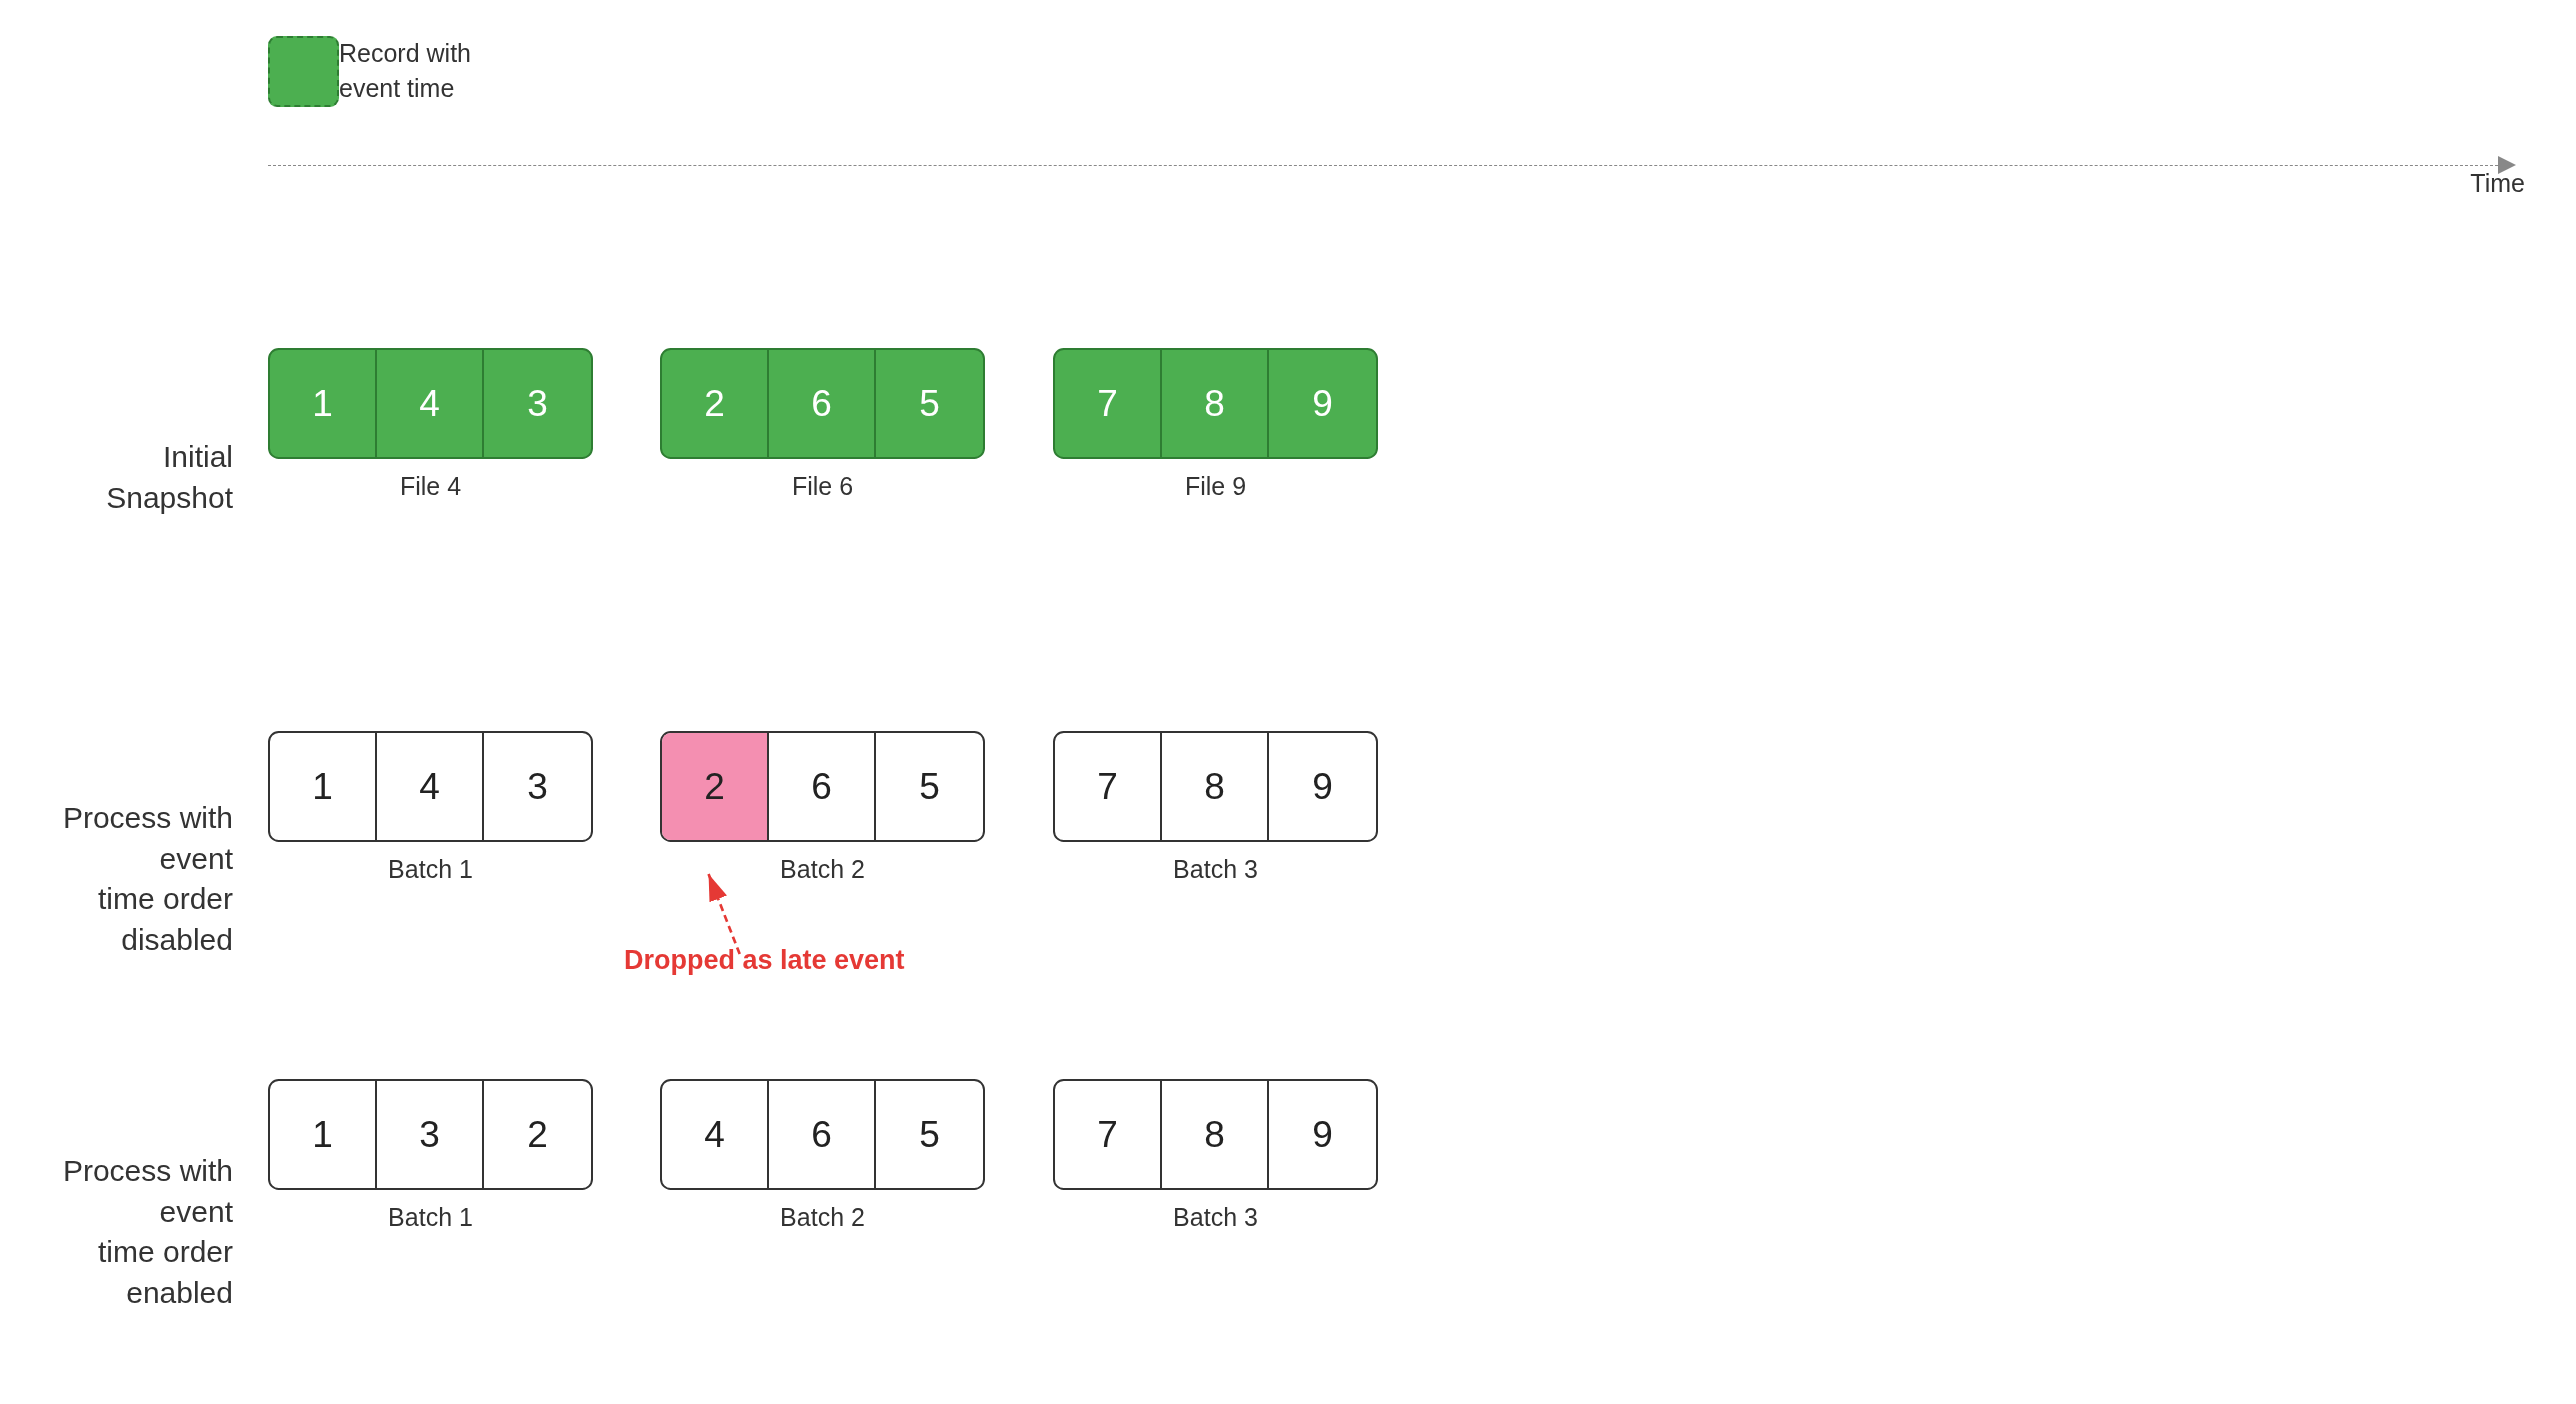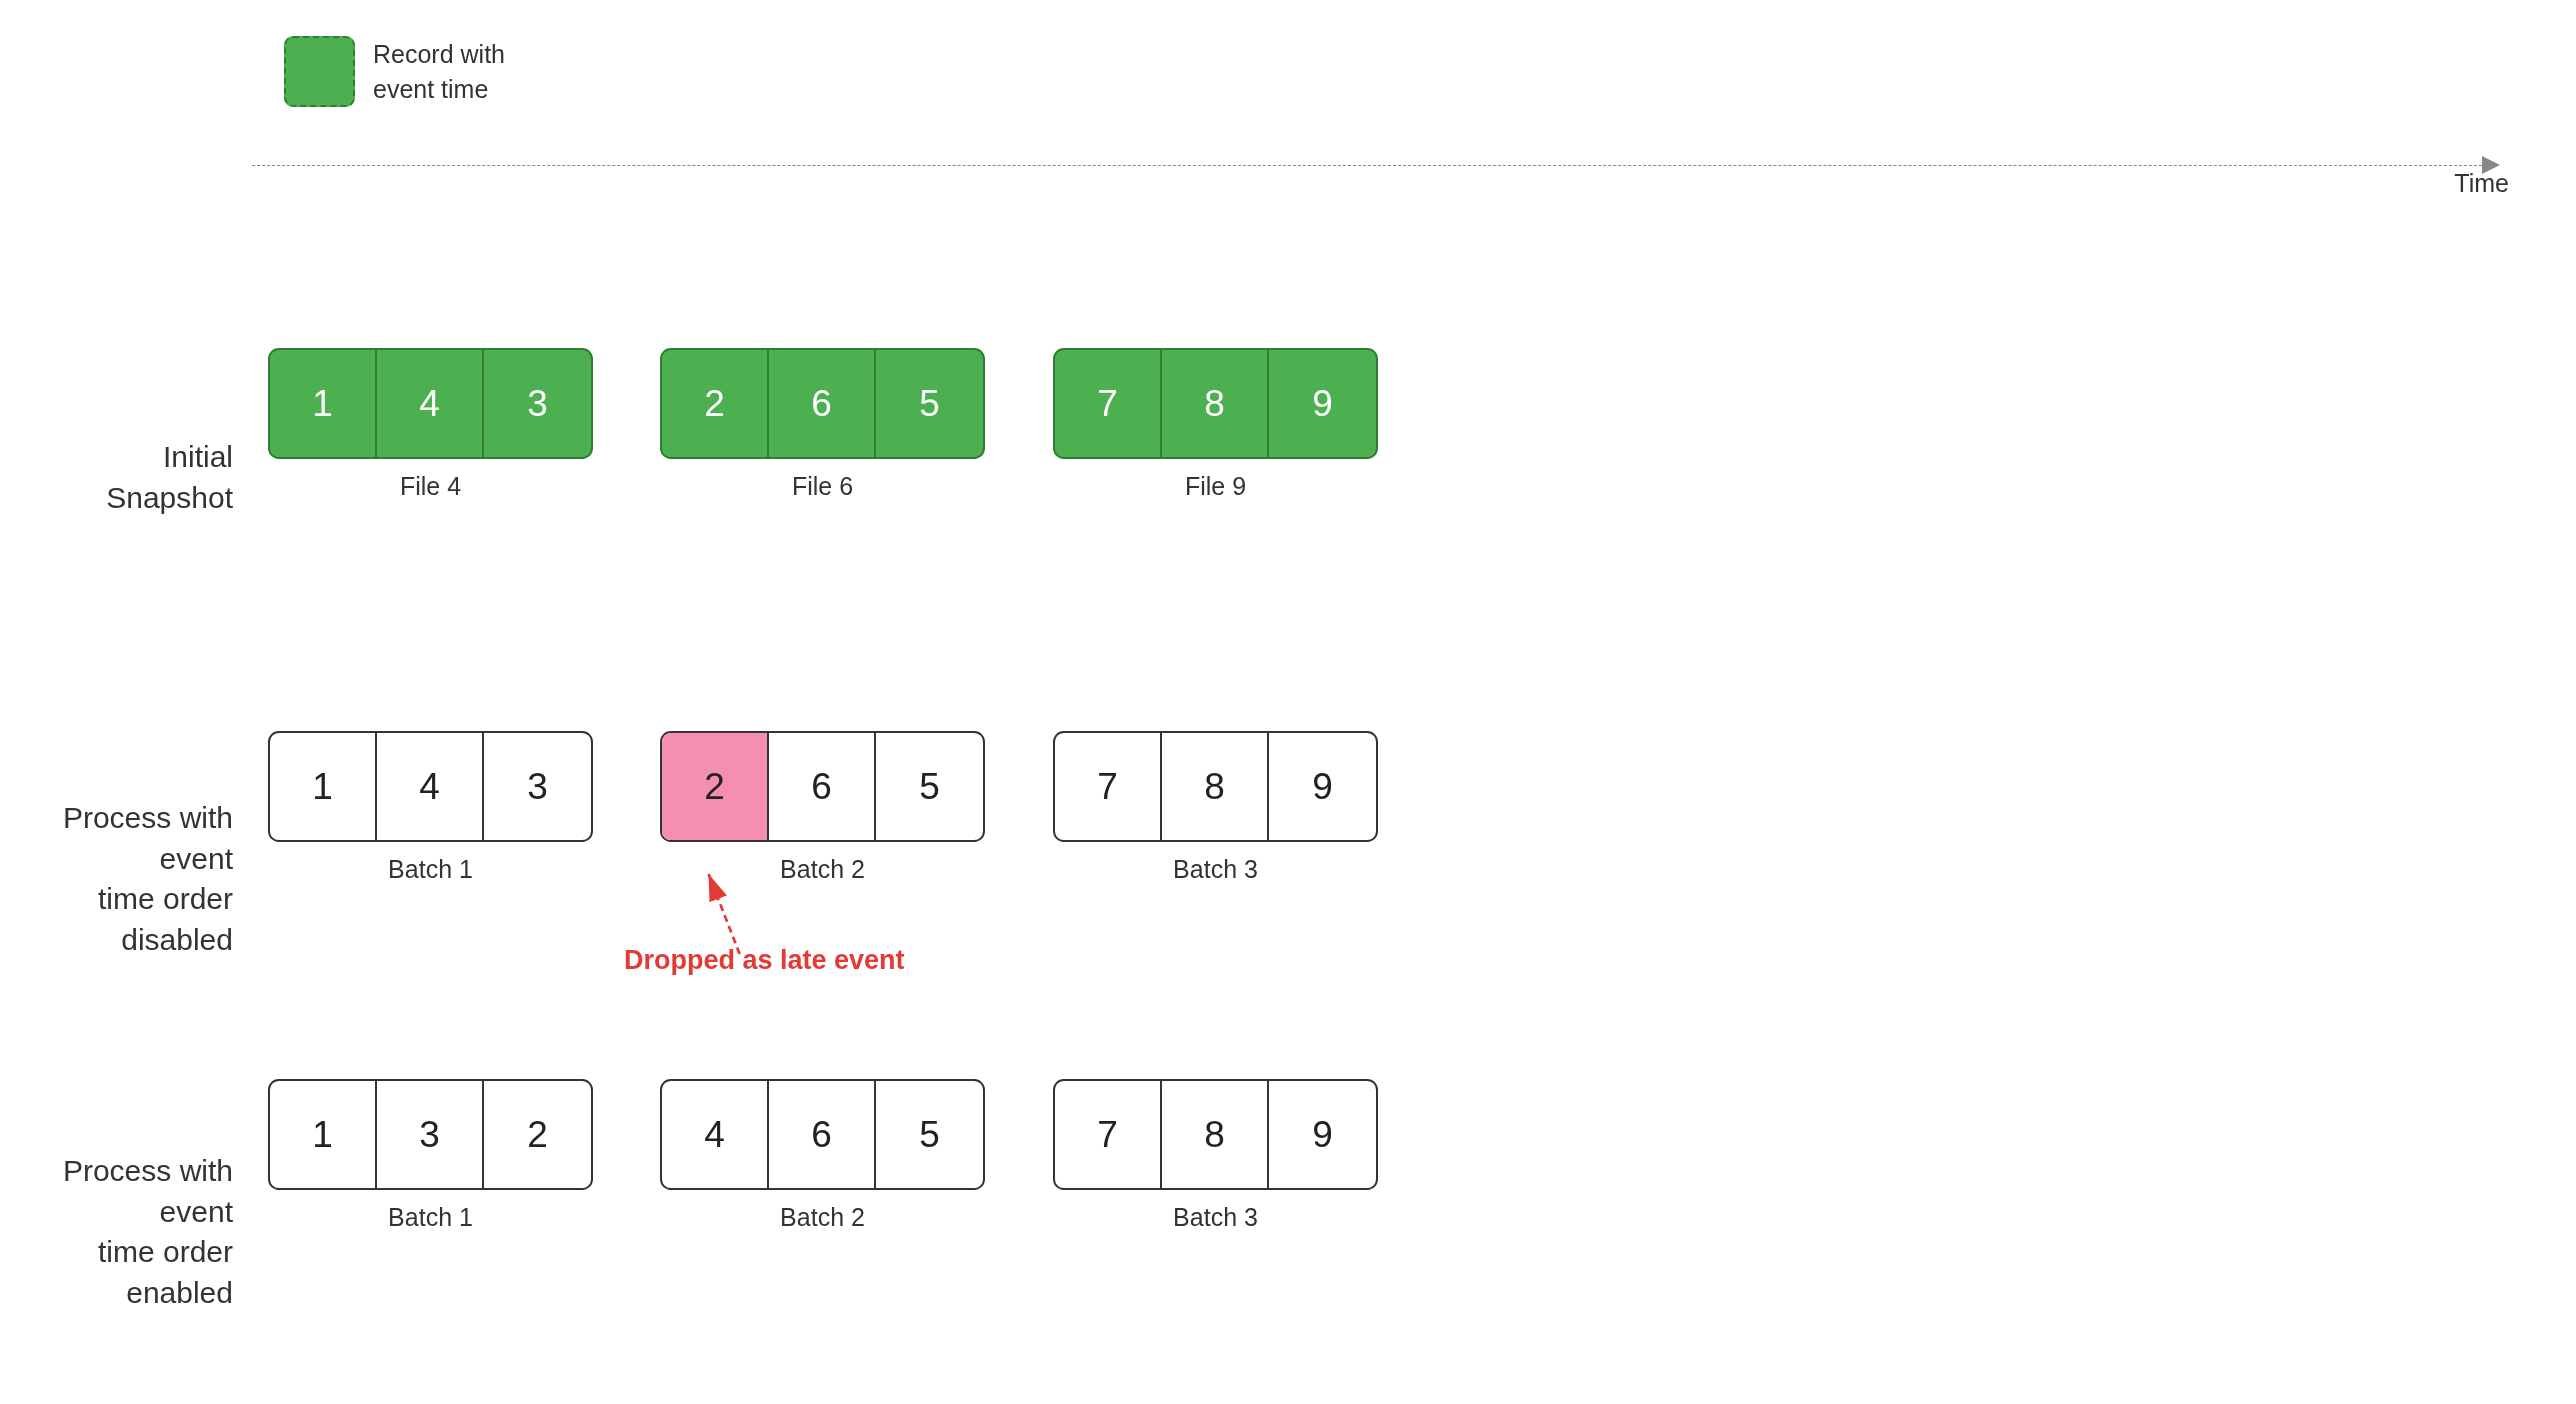--- a/index.html
+++ b/index.html
@@ -18,42 +18,40 @@
       width: 2576px;
       height: 1405px;
     }
 
     
     .legend {
       position: absolute;
       top: 36px;
       left: 268px;
       display: flex;
-      align-items: center;
-      gap: 18px;
-      margin-left: 16px;
+      gap: 0;
     }
     .legend-box {
       width: 71px;
       height: 71px;
       background: #4caf50;
       border: 2.7px dashed #2e7d32;
       border-radius: 9px;
     }
     .legend-text {
       font-size: 25px;
       color: #333;
       line-height: 1.4;
     }
 
     
     .time-arrow-container {
       position: absolute;
       top: 156px;
-      left: 252px;
+      left: 268px;
       width: 2248px;
       display: flex;
       align-items: center;
     }
     .time-line {
       flex: 1;
       border-top: 1.8px dashed #888;
     }
     .time-arrowhead {
       width: 0;

